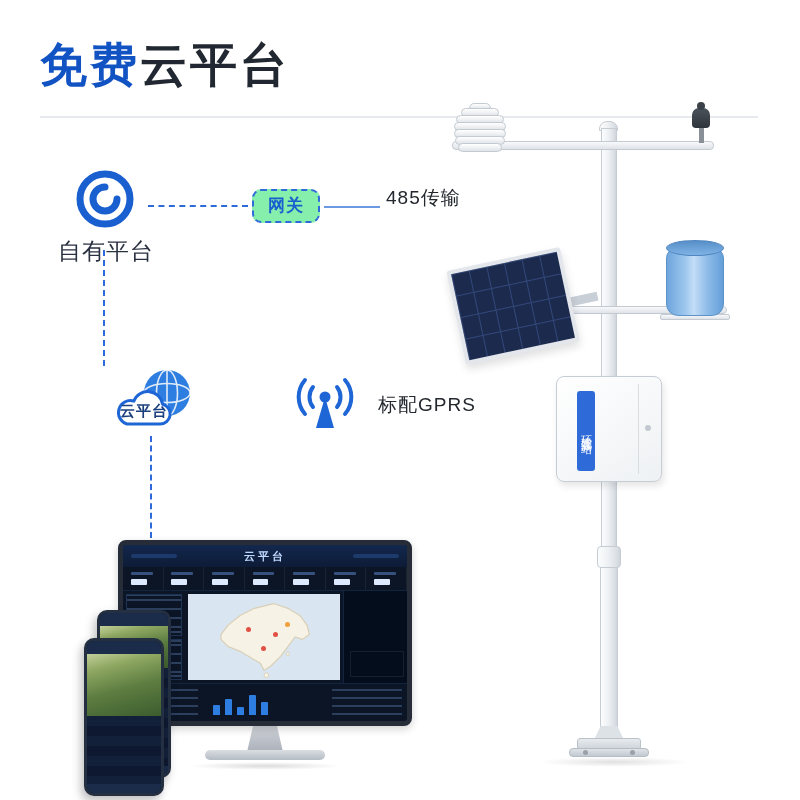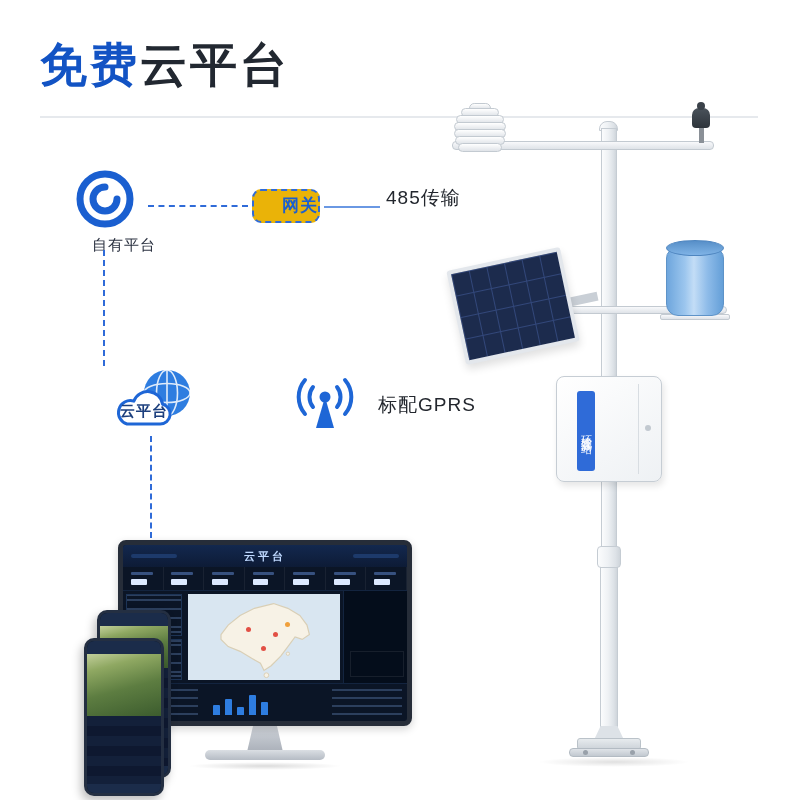--- a/index.html
+++ b/index.html
@@ -13,24 +13,24 @@
   .title .rest { color:#222831; }
   .subtitle { position:absolute; left:318px; top:76px; font-size:20px; color:#8e949e; letter-spacing:2px; }
   .divider { position:absolute; left:40px; top:116px; width:718px; height:2px; background:#e6e9ed; }
 
   
   .abs { position:absolute; }
   .dash-h { border-top:2px dashed #2f6bd8; height:0; }
   .dash-v { border-left:2px dashed #2f6bd8; width:0; }
   .solid-h { border-top:2px solid #6a98e3; height:0; }
   .flow-label { font-size:19px; color:#23272e; letter-spacing:1px; }
-  .own-label { left:56px; top:236px; width:100px; text-align:right; font-size:15px; color:#2a3140; letter-spacing:1px; }
-  .gateway-box { left:252px; top:189px; width:68px; height:34px; line-height:30px; text-align:right;
+  .own-label { left:56px; top:236px; width:100px; text-align:center; font-size:23px; color:#2a3140; letter-spacing:1px; }
+  .gateway-box { left:252px; top:189px; width:68px; height:34px; line-height:30px; text-align:center;
                  border:2px dashed #2f6bd8; border-radius:9px; color:#1a5fd0; font-size:17px; font-weight:700;
-                 background:#eab308; letter-spacing:1px; }
+                 background:#86efac; letter-spacing:1px; }
   .cloud-text { left:120px; top:402px; font-size:15px; font-weight:700; color:#1c3f7d; letter-spacing:1px; z-index:3; }
 
   
   .monitor { left:118px; top:540px; width:294px; height:186px; background:#0b1526; border:5px solid #262d39;
              border-radius:8px; z-index:4; box-shadow:0 3px 8px rgba(0,0,0,.18); overflow:hidden; }
   .dash-header { height:22px; background:linear-gradient(180deg,#13284e,#0d1b36); display:flex; align-items:center; justify-content:center; position:relative; }
   .dash-header .deco { position:absolute; top:9px; width:46px; height:4px; background:#1d3a6b; border-radius:2px; }
   .dash-header .deco.l { left:8px; } .dash-header .deco.r { right:8px; }
   .dash-title { color:#bfd9ff; font-size:11px; letter-spacing:3px; font-weight:700; }
   .dash-stats { height:24px; display:flex; border-bottom:1px solid #13243f; }

